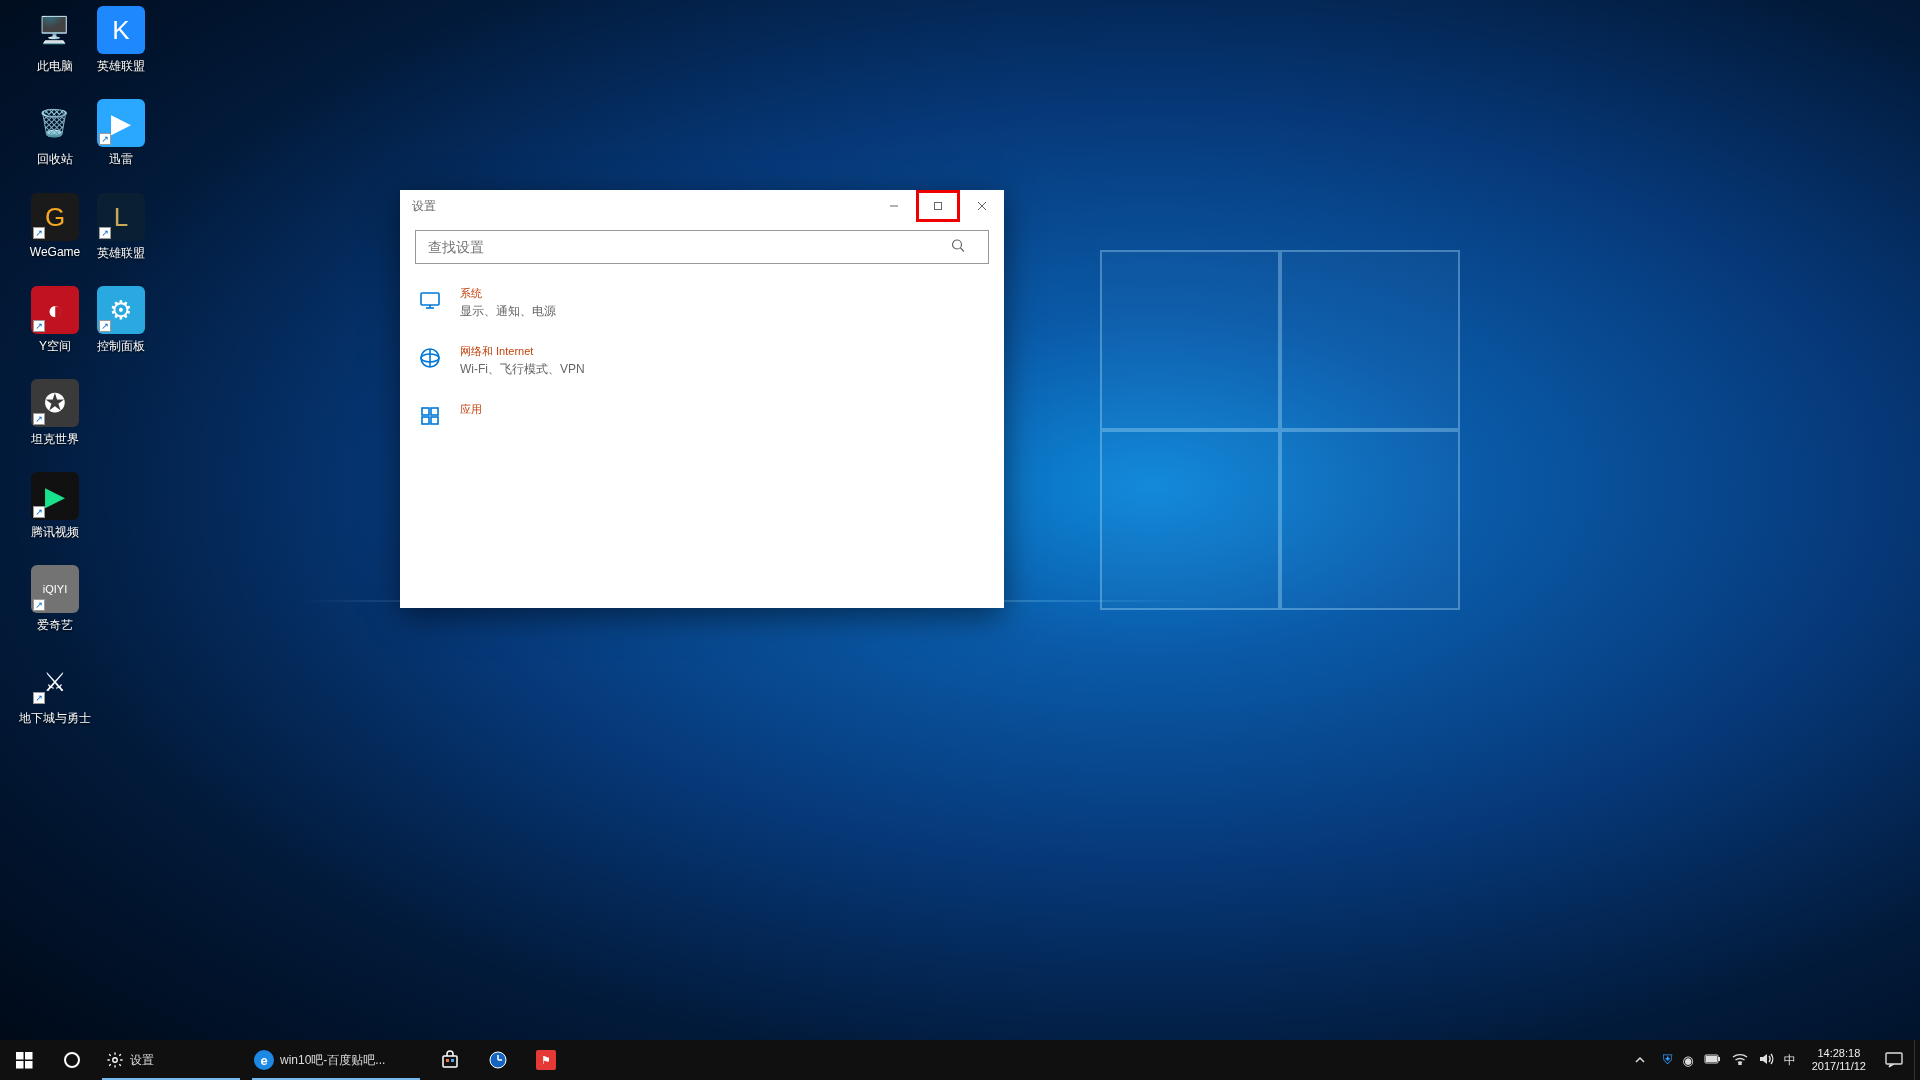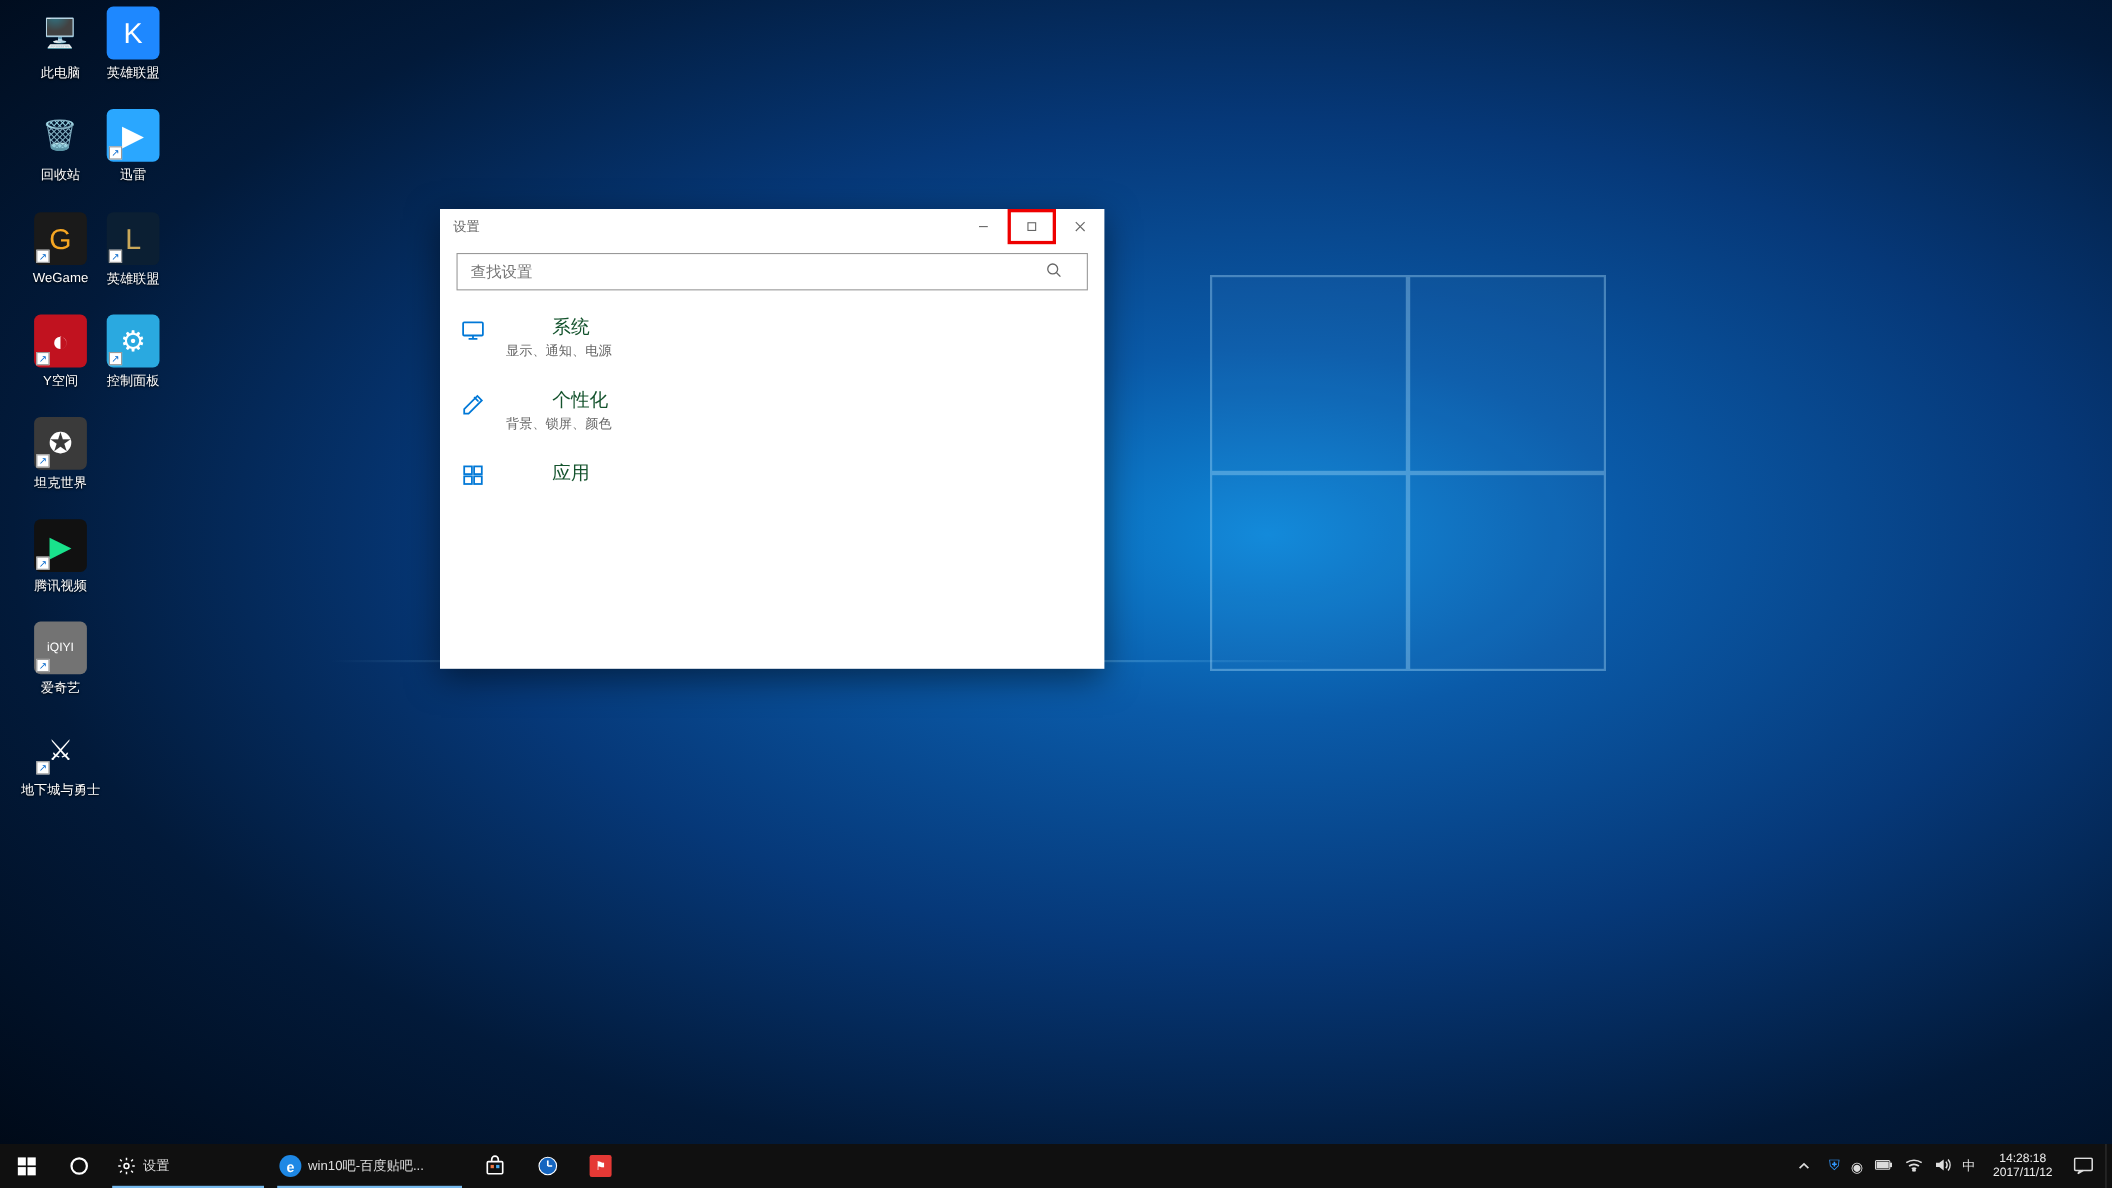--- a/index.html
+++ b/index.html
@@ -28,21 +28,21 @@
 .tbtn { width:44px; height:32px; display:flex; align-items:center; justify-content:center; color:#666; font-size:11px; cursor:default; }
 .tbtn.maxhi { outline:3px solid #e00; outline-offset:-3px; }
 .search-wrap { padding:8px 15px 10px; }
 .search { width:100%; height:34px; border:1px solid #999; padding:0 36px 0 12px; font-size:14px; color:#7f1d1d; position:relative; }
 .search-row { position:relative; }
 .search-ic { position:absolute; right:24px; top:50%; transform:translateY(-50%); color:#666; font-size:14px; pointer-events:none; }
 .catlist { flex:1; overflow:hidden; padding:0 4px; }
 .cat { display:flex; align-items:flex-start; gap:16px; padding:12px 12px; cursor:default; }
 .cat .cic { width:28px; height:28px; display:flex; align-items:center; justify-content:center; color:#0078d7; flex:0 0 28px; }
 .cat .cic svg { width:24px; height:24px; stroke:#0078d7; fill:none; stroke-width:1.6; }
-.cat .ttl { font-size:17px; color:#14532d;margin-left:42px; }
+.cat .ttl { font-size:11px; color:#c2410c; }
 .cat .sub { font-size:12px; color:#666; margin-top:2px; }
 
 .taskbar { position:absolute; left:0; right:0; bottom:0; height:40px; background:#101010; display:flex; align-items:center; color:#fff; }
 .tb-btn { height:40px; min-width:48px; display:flex; align-items:center; justify-content:center; cursor:default; position:relative; }
 .tb-btn.active::after { content:""; position:absolute; left:6px; right:6px; bottom:0; height:2px; background:#76b9ed; }
 .tb-btn .lbl { font-size:12px; margin-left:6px; color:#ddd; }
 .tb-wide { min-width:180px; justify-content:flex-start; padding:0 8px; }
 .tb-wide .appic { width:20px; height:20px; border-radius:50%; background:#1e88e5; display:flex; align-items:center; justify-content:center; font-weight:bold; font-size:13px; }
 .tb-right { margin-left:auto; display:flex; align-items:center; height:40px; }
 .tray { display:flex; align-items:center; gap:10px; padding:0 8px; font-size:13px; color:#ddd; }
@@ -151,27 +151,28 @@
           </svg>
         </div>
         <div>
           <div class="ttl">系统</div>
           <div class="sub">显示、通知、电源</div>
         </div>
       </div>
       <div class="cat">
         <div class="cic">
           <svg viewBox="0 0 24 24">
-            <path d="M4 18l12-12 4 4-12 12H4v-4z"></path>
-            <line x1="13" y1="7" x2="17" y2="11"></line>
+            <circle cx="12" cy="12" r="9"></circle>
+            <ellipse cx="12" cy="12" rx="9" ry="4"></ellipse>
+            <line x1="12" y1="3" x2="12" y2="21"></line>
           </svg>
         </div>
         <div>
-          <div class="ttl">个性化</div>
-          <div class="sub">背景、锁屏、颜色</div>
+          <div class="ttl">网络和 Internet</div>
+          <div class="sub">Wi-Fi、飞行模式、VPN</div>
         </div>
       </div>
       <div class="cat">
         <div class="cic">
           <svg viewBox="0 0 24 24">
             <rect x="4" y="4" width="7" height="7"></rect>
             <rect x="13" y="4" width="7" height="7"></rect>
             <rect x="4" y="13" width="7" height="7"></rect>
             <rect x="13" y="13" width="7" height="7"></rect>
           </svg>

